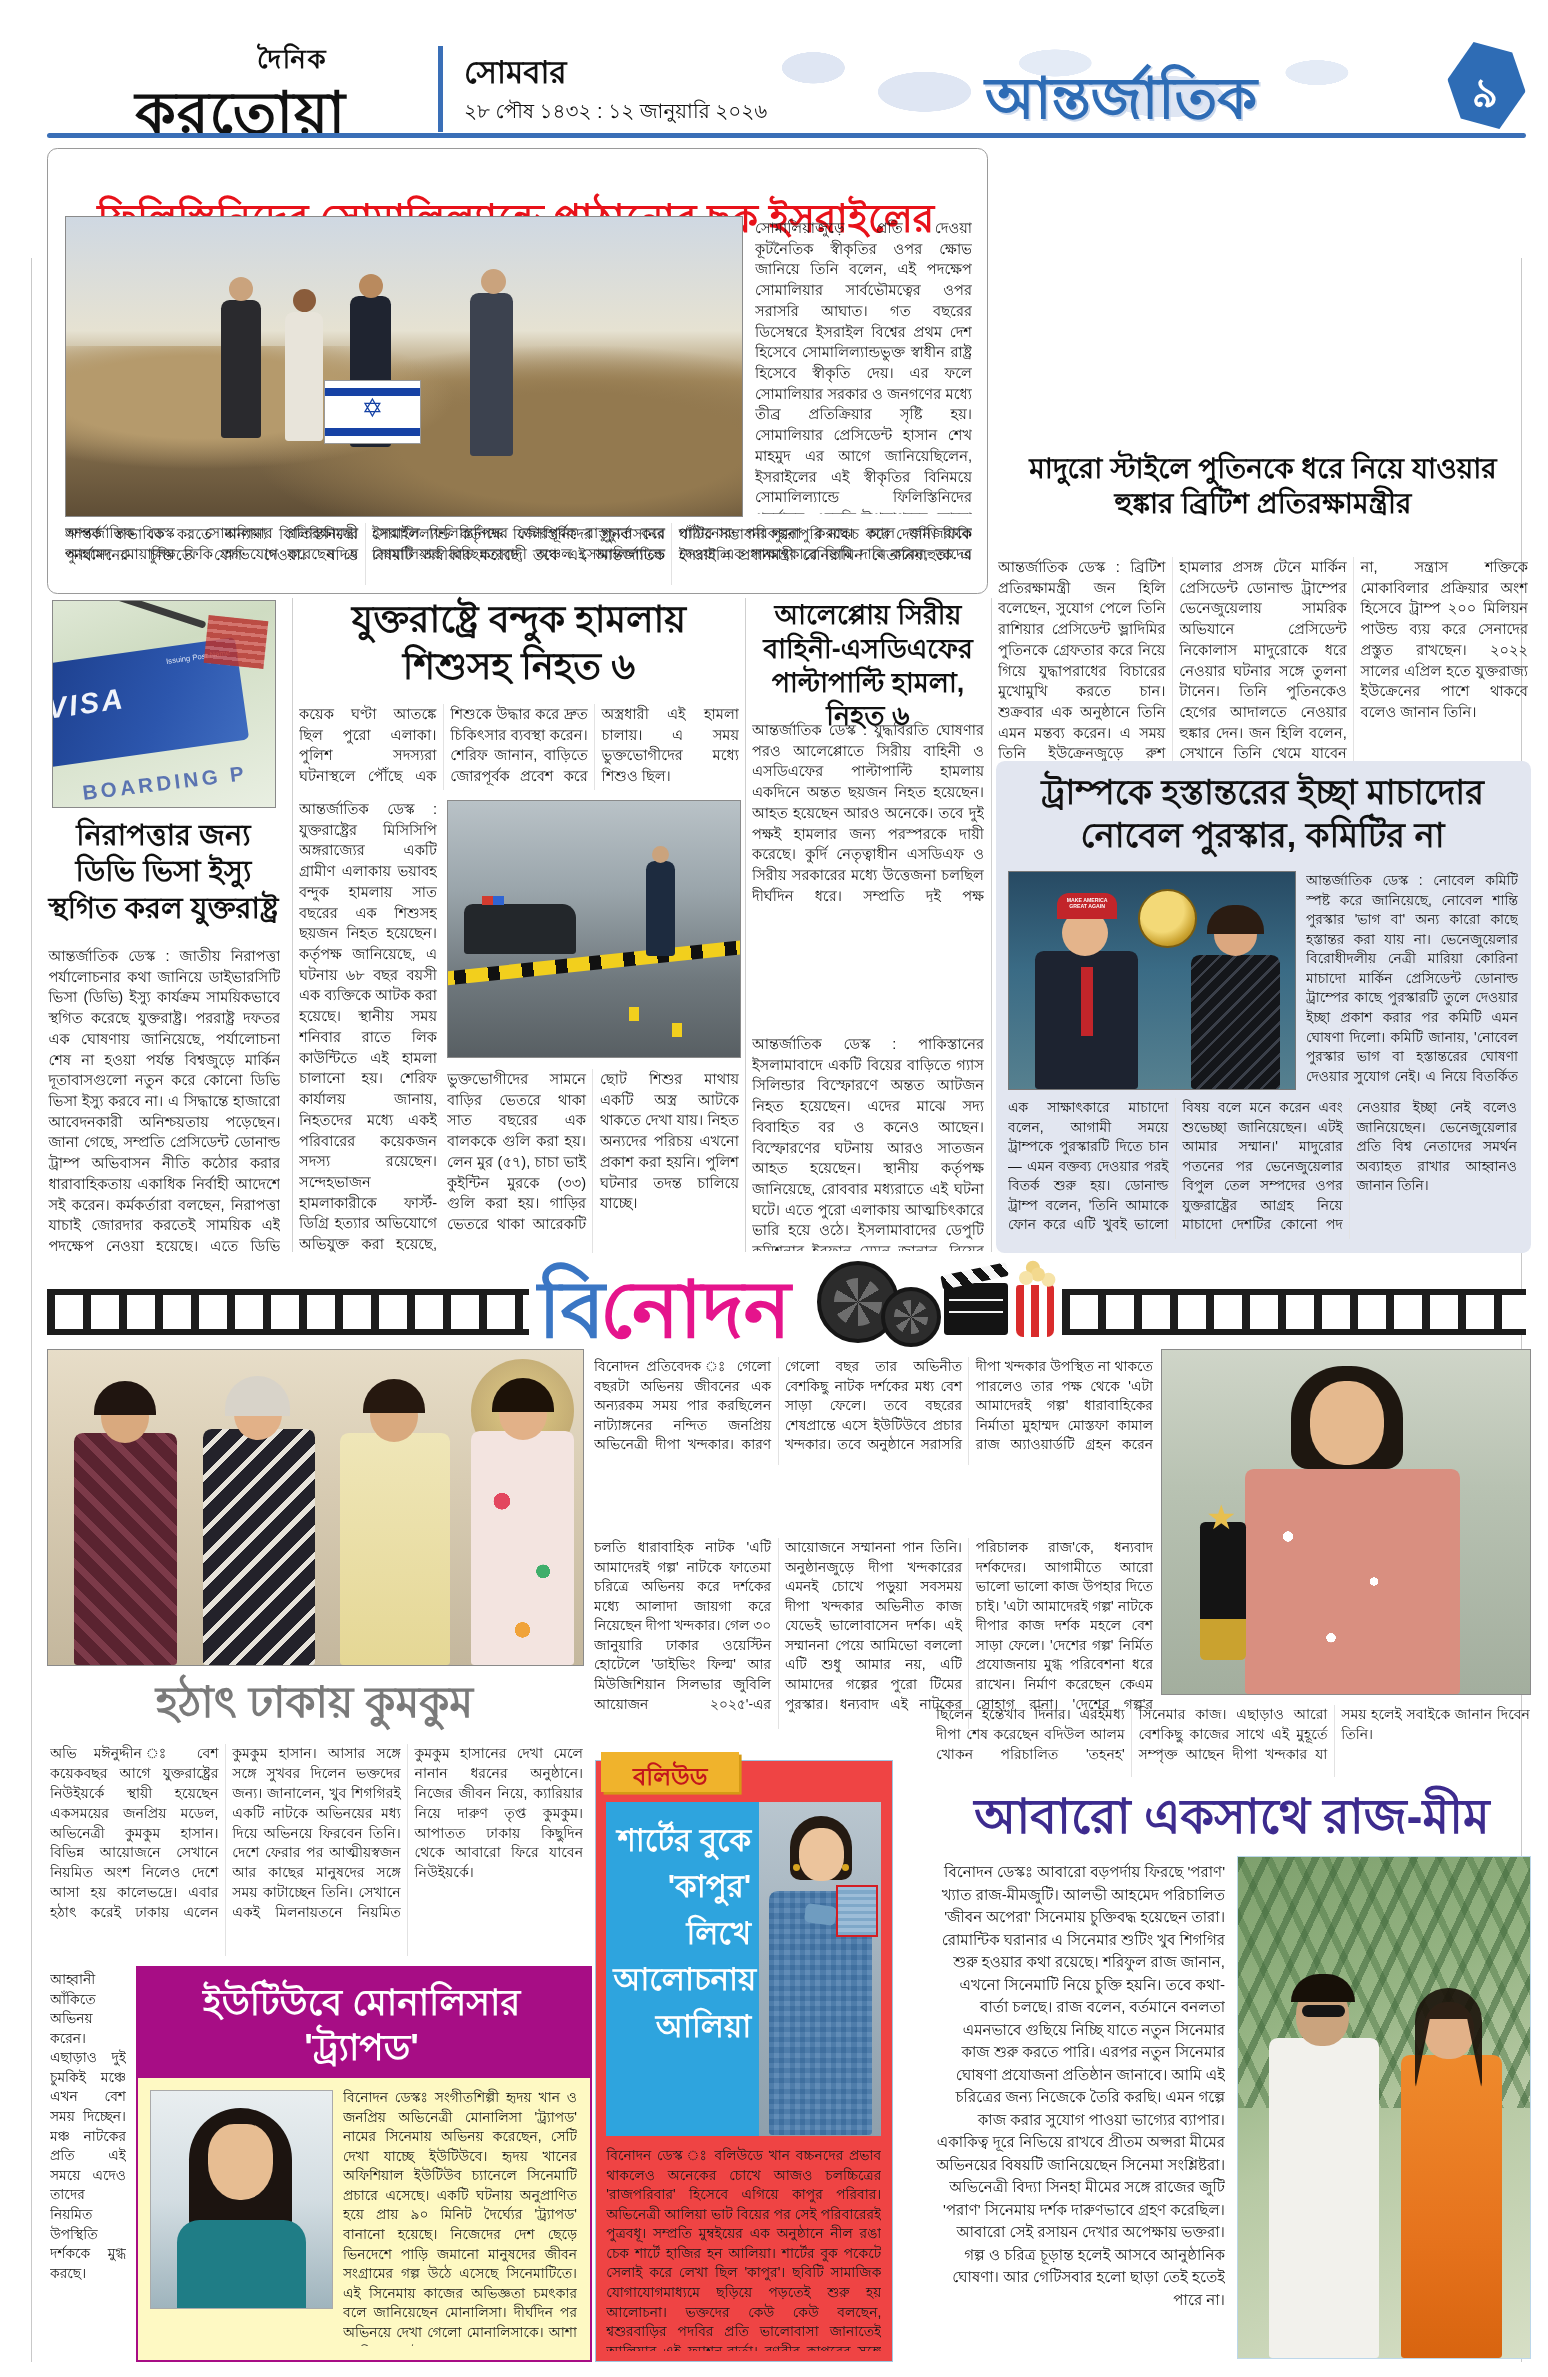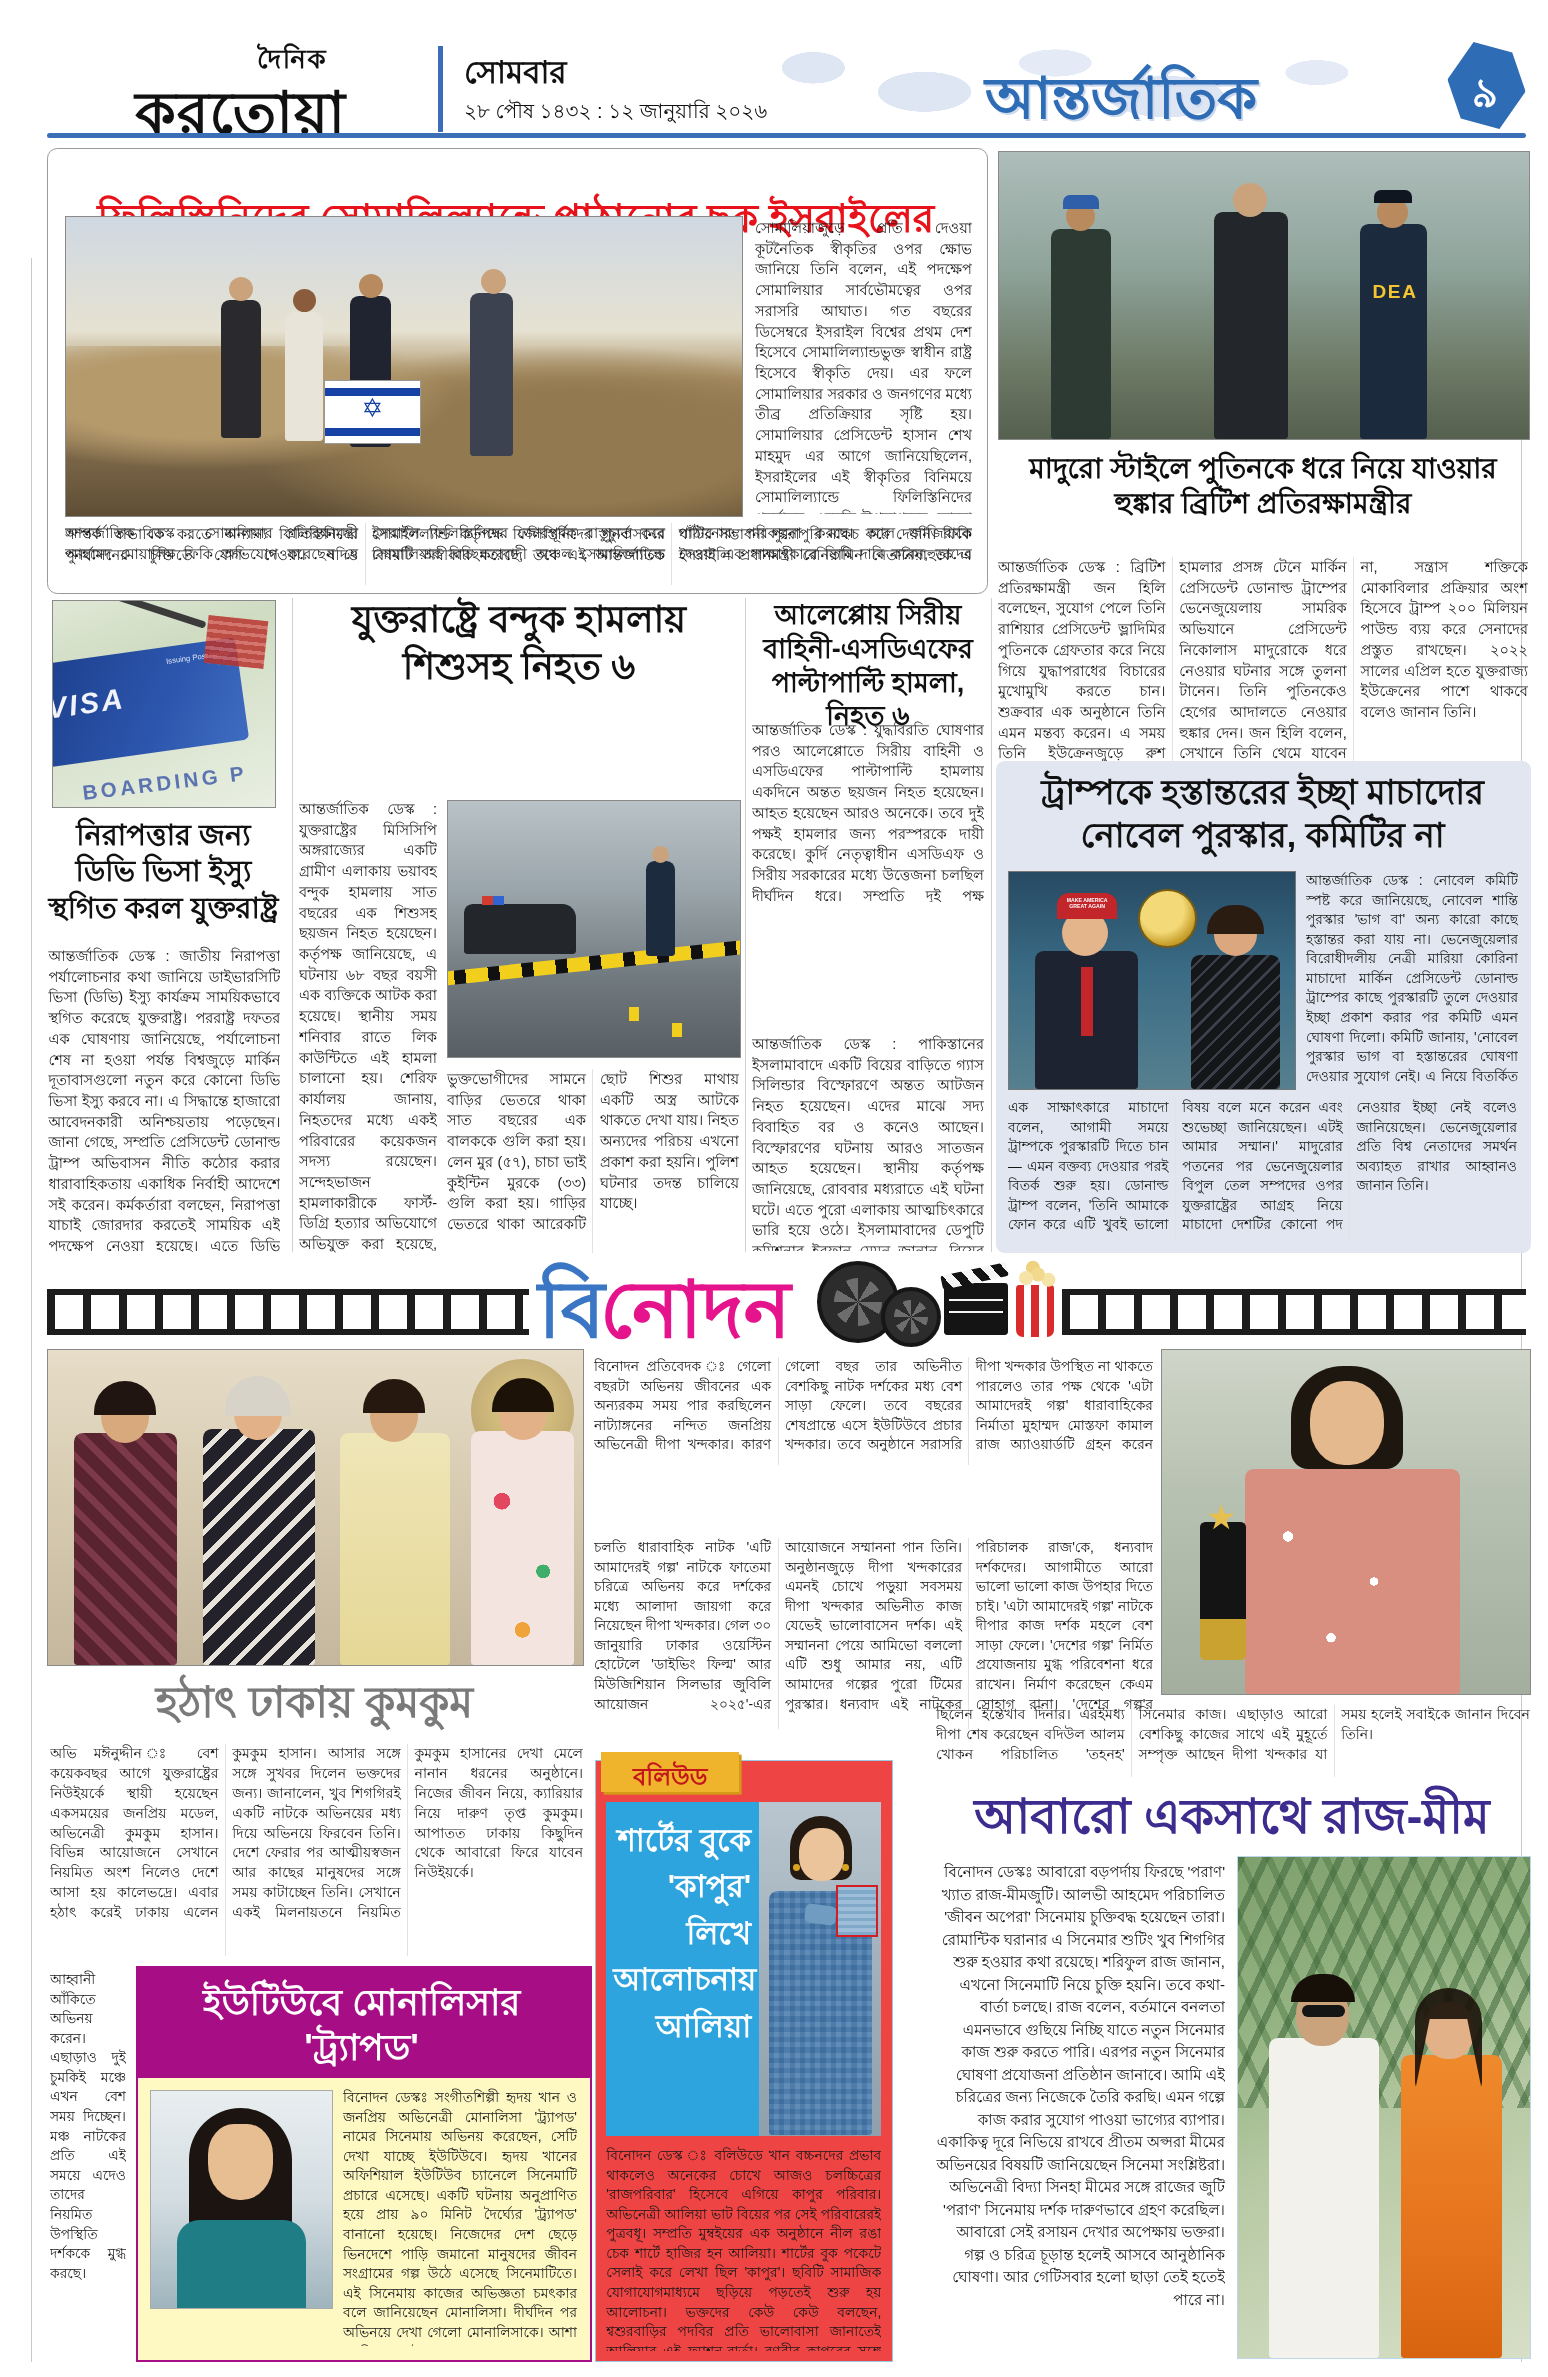--- a/index.html
+++ b/index.html
@@ -81,31 +81,20 @@
         <div style="position:absolute;left:0;right:0;top:13.8px;text-align:center;color:#1642a5;font-size:26px;line-height:1;">✡</div>
       </div>
     </div>
     <div class="bt" style="position:absolute;left:707px;top:69px;width:217px;height:296px;">সোমালিয়াজুড়ে প্রতি দেওয়া কূটনৈতিক স্বীকৃতির ওপর ক্ষোভ জানিয়ে তিনি বলেন, এই পদক্ষেপ সোমালিয়ার সার্বভৌমত্বের ওপর সরাসরি আঘাত। গত বছরের ডিসেম্বরে ইসরাইল বিশ্বের প্রথম দেশ হিসেবে সোমালিল্যান্ডভুক্ত স্বাধীন রাষ্ট্র হিসেবে স্বীকৃতি দেয়। এর ফলে সোমালিয়ার সরকার ও জনগণের মধ্যে তীব্র প্রতিক্রিয়ার সৃষ্টি হয়। সোমালিয়ার প্রেসিডেন্ট হাসান শেখ মাহমুদ এর আগে জানিয়েছিলেন, ইসরাইলের এই স্বীকৃতির বিনিময়ে সোমালিল্যান্ডে ফিলিস্তিনিদের পুনর্বাসন, এমনকি উপসাগরের কোনো দেশের সঙ্গে এর আগে ইসরাইলের সম্পর্ক ছিল।</div>
     <div class="bt cols3" style="position:absolute;left:17px;top:375px;width:907px;height:58px;">সম্পর্ক স্বাভাবিক করতে অন্যান্য ফিলিস্তিনিদের পুনর্বাসনের চুক্তিতে যোগ দেওয়া। যদিও সোমালিল্যান্ড কর্তৃপক্ষ ফিলিস্তিনিদের পুনর্বাসনের বিষয়টি অস্বীকার করেছে, তবে এই আন্তর্জাতিক ঘাঁটির সম্ভাবনা পুরোপুরি নাকচ করে দেয়নি। ফিকি ইসরাইলি প্রধানমন্ত্রী বেনিয়ামিন নেতানিয়াহুকে এ পরিকল্পনার জন্য সরাসরি দায়ী করেছেন।</div>
 
   </div>
   <div class="bt cols3" style="position:absolute;left:65px;top:523px;width:907px;height:62px;">আন্তর্জাতিক ডেস্ক : সোমালিয়ার প্রতিরক্ষামন্ত্রী আহমেদ মোয়ালিম ফিকি অভিযোগ করেছেন যে ইসরাইল ফিলিস্তিনিদের জোরপূর্বক বাস্তুচ্যুত করে সোমালিয়ার বিচ্ছিন্নতাবাদী অঞ্চল সোমালিল্যান্ডে পাঠানোর পরিকল্পনা করছে। আল জাজিরাকে দেওয়া এক সাক্ষাৎকারে তিনি দাবি করেন, তাদের কাছে এই পরিকল্পনার ব্যাপারে নিশ্চিত তথ্য রয়েছে এবং এটি আন্তর্জাতিক আইনের একটি চরম লঙ্ঘন। ফিকি ইসরাইলি প্রধানমন্ত্রী বেনিয়ামিন নেতানিয়াহুকে দায়ী করে কূটনৈতিক স্বীকৃতি প্রত্যাহারের আহ্বান জানান।</div>
 
   <div class="abs" style="left:998px;top:148px;width:532px;height:714px;">
-    <div class="photo" style="left:0;top:3.4px;width:530px;height:287px;background:linear-gradient(180deg,#aebdba 0%,#8fa49b 40%,#6d7a66 75%,#55604e 100%);">
-      <div class="fig" style="left:52px;top:77px;width:60px;height:210px;background:#2c3a33;"></div>
-      <div class="head" style="left:67px;top:50px;width:29px;height:29px;background:#b98a5e;"></div>
-      <div class="abs" style="left:64px;top:43px;width:36px;height:13.8px;border-radius:6.9px 6.9px 0 0;background:#2e5fa8;"></div>
-      <div class="fig" style="left:215px;top:60px;width:74px;height:227px;background:#23262b;"></div>
-      <div class="head" style="left:234px;top:31px;width:34px;height:34px;background:#caa37d;"></div>
-      <div class="fig" style="left:361px;top:72px;width:67px;height:215px;background:#1c2a3d;"></div>
-      <div class="head" style="left:378px;top:45px;width:31px;height:31px;background:#b98a5e;"></div>
-      <div class="abs" style="left:370px;top:129px;width:52px;text-align:center;color:#f4c531;font-weight:bold;font-size:19px;letter-spacing:1.7px;">DEA</div>
-      <div class="abs" style="left:375px;top:38px;width:38px;height:13px;border-radius:6.9px 6.9px 0 0;background:#10161f;"></div>
-    </div>
     <div class="hl" style="position:absolute;left:0;top:303px;width:530px;font-size:28px;color:#0d0d0d;">মাদুরো স্টাইলে পুতিনকে ধরে নিয়ে যাওয়ার হুঙ্কার ব্রিটিশ প্রতিরক্ষামন্ত্রীর</div>
     <div class="bt cols3" style="position:absolute;left:0;top:409px;width:530px;height:299px;">আন্তর্জাতিক ডেস্ক : ব্রিটিশ প্রতিরক্ষামন্ত্রী জন হিলি বলেছেন, সুযোগ পেলে তিনি রাশিয়ার প্রেসিডেন্ট ভ্লাদিমির পুতিনকে গ্রেফতার করে নিয়ে গিয়ে যুদ্ধাপরাধের বিচারের মুখোমুখি করতে চান। শুক্রবার এক অনুষ্ঠানে তিনি এমন মন্তব্য করেন। এ সময় তিনি ইউক্রেনজুড়ে রুশ হামলার প্রসঙ্গ টেনে মার্কিন প্রেসিডেন্ট ডোনাল্ড ট্রাম্পের ভেনেজুয়েলায় সামরিক অভিযানে প্রেসিডেন্ট নিকোলাস মাদুরোকে ধরে নেওয়ার ঘটনার সঙ্গে তুলনা টানেন। তিনি পুতিনকেও হেগের আদালতে নেওয়ার হুঙ্কার দেন। জন হিলি বলেন, সেখানে তিনি থেমে যাবেন না, সন্ত্রাস শক্তিকে মোকাবিলার প্রক্রিয়ার অংশ হিসেবে ট্রাম্প ২০০ মিলিয়ন পাউন্ড ব্যয় করে সেনাদের প্রস্তুত রাখছেন। ২০২২ সালের এপ্রিল হতে যুক্তরাজ্য ইউক্রেনের পাশে থাকবে বলেও জানান তিনি।</div>
   </div>
 
   <div class="vline" style="left:292px;top:598px;height:654px;"></div>
   <div class="vline" style="left:745px;top:598px;height:654px;"></div>
   <div class="vline" style="left:991px;top:598px;height:654px;"></div>
 
   <div class="abs" style="left:45px;top:600px;width:243px;height:654px;">
     <div class="photo" style="left:6.9px;top:0;width:222px;height:206px;background:linear-gradient(160deg,#dfe8d6 0%,#cfdcc2 30%,#e9efe2 100%);">
@@ -116,20 +105,21 @@
       <div class="abs" style="right:8.6px;top:17px;width:60px;height:48px;background:repeating-linear-gradient(0deg,#b8332e 0 5.2px,#d4625e 5.2px 8.6px);opacity:.85;transform:rotate(6deg);"></div>
       <div class="abs" style="left:52px;top:5.2px;width:103px;height:6.9px;background:#3b3b3b;transform:rotate(18deg);border-radius:3.4px;"></div>
       <span style="position:absolute;left:29px;bottom:12px;color:#3a57a8;font-size:20.6px;font-weight:bold;letter-spacing:3.4px;transform:rotate(-7deg);opacity:.8;">BOARDING P</span>
     </div>
     <div class="hl" style="position:absolute;left:0;top:217px;width:237px;font-size:29px;">নিরাপত্তার জন্য ডিভি ভিসা ইস্যু স্থগিত করল যুক্তরাষ্ট্র</div>
     <div class="bt" style="position:absolute;left:3.4px;top:346px;width:232px;height:306px;">আন্তর্জাতিক ডেস্ক : জাতীয় নিরাপত্তা পর্যালোচনার কথা জানিয়ে ডাইভারসিটি ভিসা (ডিভি) ইস্যু কার্যক্রম সাময়িকভাবে স্থগিত করেছে যুক্তরাষ্ট্র। পররাষ্ট্র দফতর এক ঘোষণায় জানিয়েছে, পর্যালোচনা শেষ না হওয়া পর্যন্ত বিশ্বজুড়ে মার্কিন দূতাবাসগুলো নতুন করে কোনো ডিভি ভিসা ইস্যু করবে না। এ সিদ্ধান্তে হাজারো আবেদনকারী অনিশ্চয়তায় পড়েছেন। জানা গেছে, সম্প্রতি প্রেসিডেন্ট ডোনাল্ড ট্রাম্প অভিবাসন নীতি কঠোর করার ধারাবাহিকতায় একাধিক নির্বাহী আদেশে সই করেন। কর্মকর্তারা বলছেন, নিরাপত্তা যাচাই জোরদার করতেই সাময়িক এই পদক্ষেপ নেওয়া হয়েছে। এতে ডিভি লটারি বিজয়ীদের সাক্ষাৎকারও পিছিয়ে যাচ্ছে। অভিবাসীদের পরিবার-পরিজনের মাঝে উদ্বেগ ছড়িয়ে পড়েছে। মানবাধিকার সংগঠনগুলো সিদ্ধান্তটি পুনর্বিবেচনার দাবি জানিয়ে বিবৃতি দিয়েছে। পর্যালোচনা শেষ হলে কার্যক্রম ফের চালুর আশ্বাস দিয়েছে ওয়াশিংটন।</div>
   </div>
 
   <div class="abs" style="left:299px;top:594px;width:440px;height:661px;">
     <div class="hl" style="position:absolute;left:0;top:3.4px;width:440px;font-size:37px;">যুক্তরাষ্ট্রে বন্দুক হামলায় শিশুসহ নিহত ৬</div>
+    <div class="bt cols3" style="position:absolute;left:0;top:110px;width:440px;height:86px;">কয়েক ঘণ্টা আতঙ্কে ছিল পুরো এলাকা। পুলিশ সদস্যরা ঘটনাস্থলে পৌঁছে এক শিশুকে উদ্ধার করে দ্রুত চিকিৎসার ব্যবস্থা করেন। শেরিফ জানান, বাড়িতে জোরপূর্বক প্রবেশ করে অস্ত্রধারী এই হামলা চালায়। এ সময় ভুক্তভোগীদের মধ্যে শিশুও ছিল।</div>
     <div class="bt" style="position:absolute;left:0;top:205px;width:138px;height:456px;">আন্তর্জাতিক ডেস্ক : যুক্তরাষ্ট্রের মিসিসিপি অঙ্গরাজ্যের একটি গ্রামীণ এলাকায় ভয়াবহ বন্দুক হামলায় সাত বছরের এক শিশুসহ ছয়জন নিহত হয়েছেন। কর্তৃপক্ষ জানিয়েছে, এ ঘটনায় ৬৮ বছর বয়সী এক ব্যক্তিকে আটক করা হয়েছে। স্থানীয় সময় শনিবার রাতে লিক কাউন্টিতে এই হামলা চালানো হয়। শেরিফ কার্যালয় জানায়, নিহতদের মধ্যে একই পরিবারের কয়েকজন সদস্য রয়েছেন। সন্দেহভাজন হামলাকারীকে ফার্স্ট-ডিগ্রি হত্যার অভিযোগে অভিযুক্ত করা হয়েছে, তবে অতিরিক্ত অভিযোগ আনা হতে পারে। ক্যাপিটাল মার্ডারের ক্ষেত্রে তার মৃত্যুদণ্ডও হতে পারে। শেরিফ ডন সসার জানান, ঘটনাস্থল থেকে ৯১১ নম্বরে কল পাওয়ার পর পুলিশ দ্রুত সেখানে পৌঁছায়।</div>
     <div class="photo" style="left:148px;top:206px;width:292px;height:256px;background:linear-gradient(180deg,#b9c2c7 0%,#9aa5ab 35%,#6f787d 70%,#585f63 100%);">
       <div class="abs" style="left:15.5px;top:103px;width:112px;height:50px;background:#23272b;border-radius:8.6px 13.8px 3.4px 3.4px;"></div>
       <div class="abs" style="left:34px;top:95px;width:22.4px;height:8.6px;background:linear-gradient(90deg,#d23b2f 50%,#2f64d2 50%);"></div>
       <div class="abs" style="left:-17px;top:153px;width:361px;height:13.8px;background:repeating-linear-gradient(90deg,#f2cf1d 0 22.4px,#111 22.4px 34px);transform:rotate(-6deg);"></div>
       <div class="abs" style="left:181px;top:206px;width:10.3px;height:13.8px;background:#f2cf1d;"></div>
       <div class="abs" style="left:224px;top:222px;width:10.3px;height:13.8px;background:#f2cf1d;"></div>
       <div class="fig" style="left:198px;top:60px;width:29px;height:95px;background:#1d2b3f;"></div>
       <div class="head" style="left:204px;top:45px;width:17px;height:17px;background:#caa37d;"></div>
     </div>

